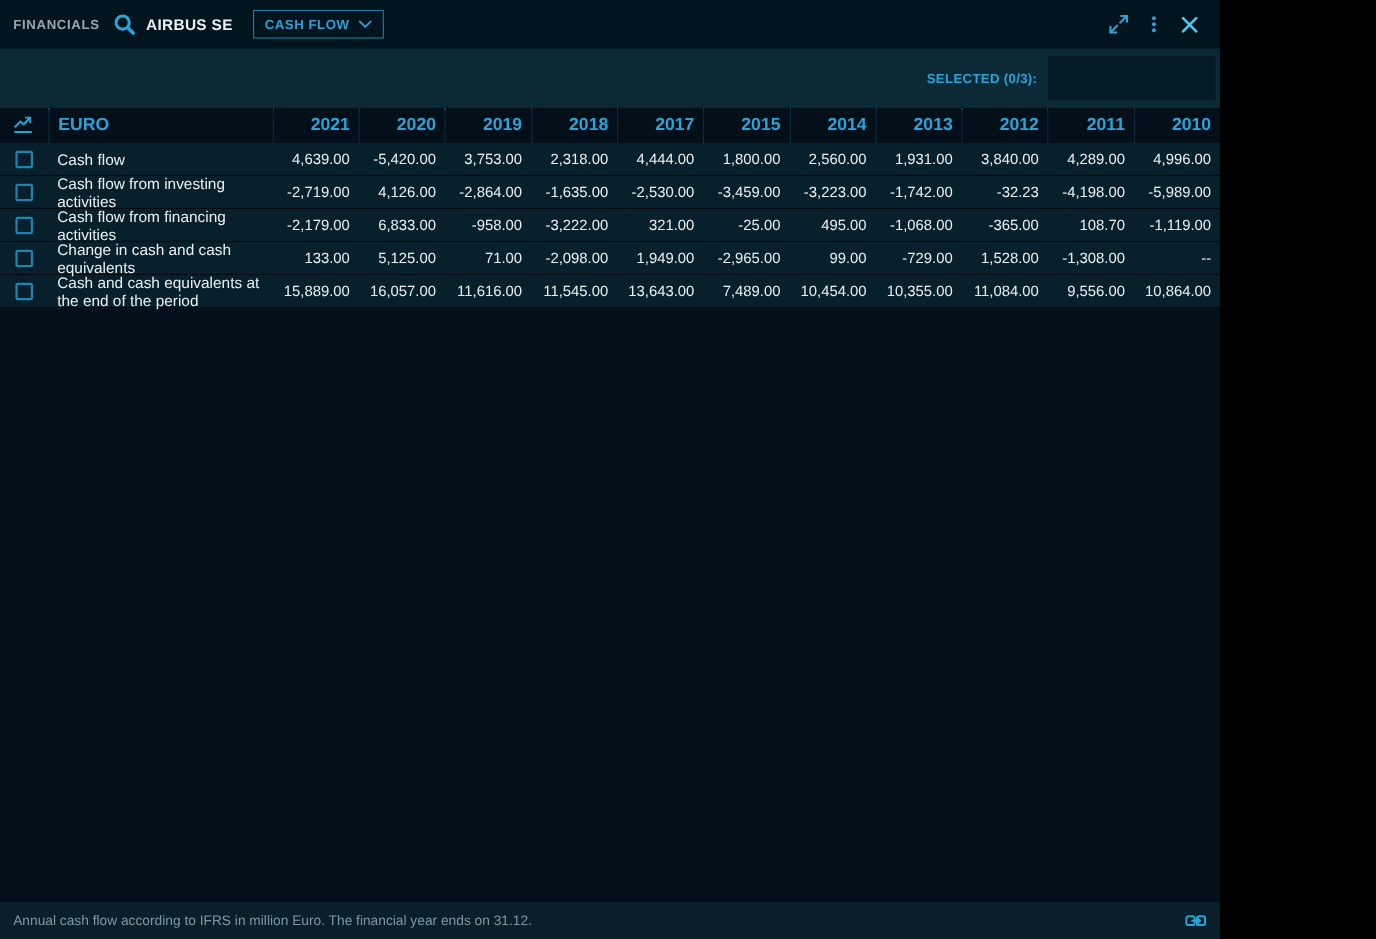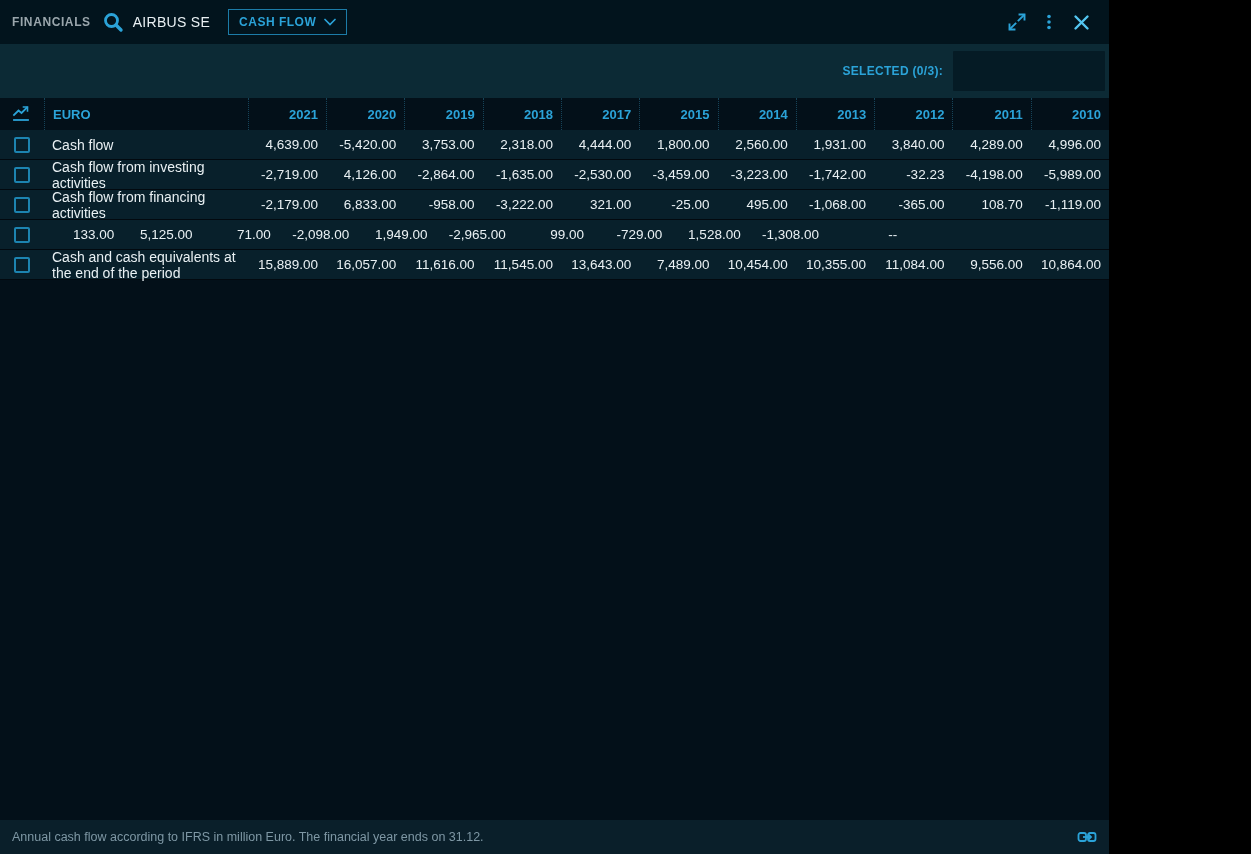--- a/index.html
+++ b/index.html
@@ -9,34 +9,34 @@
   }
   *{box-sizing:border-box; margin:0; padding:0;}
   html,body{background:#000;}
   body{font-family:"Liberation Sans", sans-serif;}
   .app{width:1109px; height:854px; position:relative; overflow:hidden; background:var(--page-bg);}
 
   
   .topbar{height:44px; background:var(--topbar-bg); display:flex; align-items:center; padding:0 14px 0 12px;}
   .app-label{color:var(--text-muted); font-size:12px; font-weight:bold; letter-spacing:.6px;}
   .search-btn{margin-left:10px; display:flex; align-items:center; cursor:pointer;}
-  .company{color:var(--text-primary); font-size:14px; font-weight:normal; margin-left:8px; letter-spacing:.3px;}
+  .company{color:var(--text-primary); font-size:14px; font-weight:bold; margin-left:8px; letter-spacing:.3px;}
   .dd-btn{margin-left:18px; border:1px solid #1c7ca8; color:var(--accent); font-size:12px; font-weight:bold;
           letter-spacing:.5px; padding:5px 10px; display:flex; align-items:center; gap:8px; background:transparent; cursor:pointer;}
   .spacer{flex:1;}
   .tb-icon{display:flex; align-items:center; justify-content:center; width:28px; height:28px; cursor:pointer;}
   .tb-icon + .tb-icon{margin-left:4px;}
 
   
   .toolbar{height:54px; background:var(--toolbar-bg); display:flex; align-items:center; justify-content:flex-end; padding:0 4px 0 20px;}
   .selected-label{color:var(--accent); font-size:12px; font-weight:bold; letter-spacing:.3px;}
   .selected-box{width:152px; height:40px; background:var(--panel-bg); margin-left:10px; border-radius:1px;}
 
   
-  .grid-header{height:32px; display:flex; align-items:center; color:var(--accent); font-size:13px; font-weight:bold;}
+  .grid-header{height:32px; display:flex; align-items:center; color:var(--accent); font-size:16px; font-weight:bold;}
   .col-check{width:44px; display:flex; align-items:center; justify-content:center; flex:none;}
   .col-label{flex:1; padding-left:8px; border-left:1px dotted rgba(47,132,168,.45); align-self:stretch; display:flex; align-items:center;}
   .col-year{width:78.3px; flex:none; text-align:right; padding-right:8px; border-left:1px dotted rgba(47,132,168,.45);
             align-self:stretch; display:flex; align-items:center; justify-content:flex-end;}
   .trow{height:30px; display:flex; align-items:stretch; background:var(--row-bg); border-bottom:1px solid #02090f;}
   .trow .col-label{color:var(--text-primary); font-size:14px; border-left:none;}
   .trow .col-year{color:var(--text-primary); font-size:13.5px; border-left:none;}
   .checkbox{width:16px; height:16px; border:2px solid #1d84b0; border-radius:2px; background:transparent; display:inline-block; cursor:pointer;}
 
   
@@ -178,20 +178,21 @@
         <span class="col-year">495.00</span>
         <span class="col-year">-1,068.00</span>
         <span class="col-year">-365.00</span>
         <span class="col-year">108.70</span>
         <span class="col-year">-1,119.00</span>
       </div>
       <div class="trow">
         <span class="col-check">
           <span class="checkbox"></span>
         </span>
+        <span class="col-label">Change in cash and cash equivalents</span>
         <span class="col-year">133.00</span>
         <span class="col-year">5,125.00</span>
         <span class="col-year">71.00</span>
         <span class="col-year">-2,098.00</span>
         <span class="col-year">1,949.00</span>
         <span class="col-year">-2,965.00</span>
         <span class="col-year">99.00</span>
         <span class="col-year">-729.00</span>
         <span class="col-year">1,528.00</span>
         <span class="col-year">-1,308.00</span>

